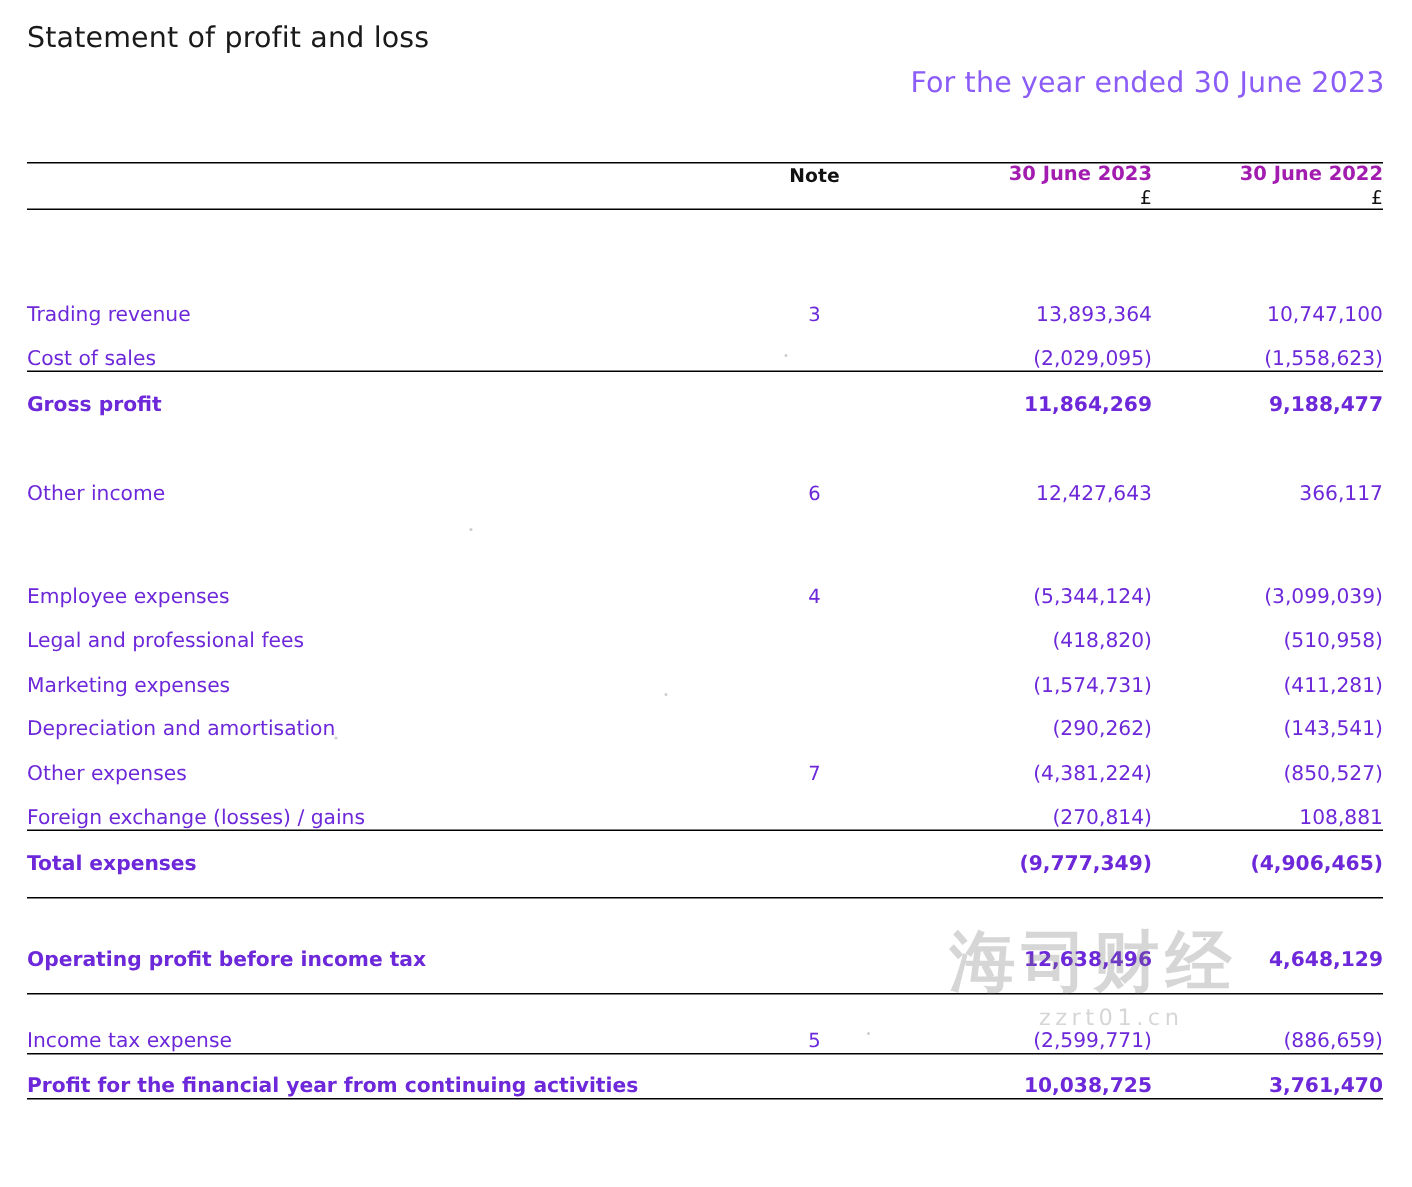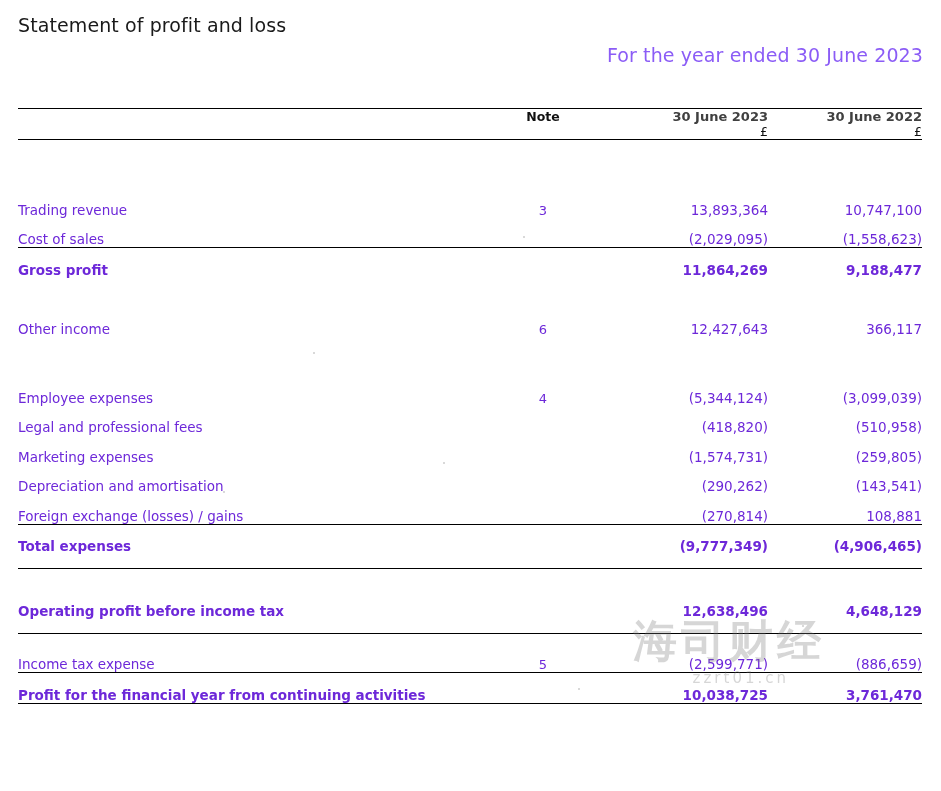--- a/index.html
+++ b/index.html
@@ -57,21 +57,21 @@
     line-height: 0;
     font-size: 0;
   }
   .rule-top { border-top: 1.6px solid #000; }
   .rule-mid { border-top: 1.2px solid #000; }
   .rule-thin { border-top: 1px solid #000; }
 
   .hdr-cell {
     font-size: 13px;
     font-weight: 700;
-    color: #404040;
+    color: #a21caf;
     padding-top: 14px;
     padding-bottom: 2px;
   }
   .hdr-note {
     font-size: 12.5px;
     font-weight: 700;
     padding-top: 14px;
     padding-bottom: 2px;
   }
   .unit-cell {
@@ -225,30 +225,36 @@
       <td class="col-label">Legal and professional fees</td>
       <td class="col-note"></td>
       <td class="col-y1">(418,820)</td>
       <td class="col-y2">(510,958)</td>
     </tr>
 
     <tr class="data-row">
       <td class="col-label">Marketing expenses</td>
       <td class="col-note"></td>
       <td class="col-y1">(1,574,731)</td>
-      <td class="col-y2">(259,805)</td>
+      <td class="col-y2">(411,281)</td>
     </tr>
 
     <tr class="data-row">
       <td class="col-label">Depreciation and amortisation</td>
       <td class="col-note"></td>
       <td class="col-y1">(290,262)</td>
       <td class="col-y2">(143,541)</td>
     </tr>
 
+    <tr class="data-row">
+      <td class="col-label">Other expenses</td>
+      <td class="col-note">7</td>
+      <td class="col-y1">(4,381,224)</td>
+      <td class="col-y2">(850,527)</td>
+    </tr>
 
     <tr class="data-row">
       <td class="col-label">Foreign exchange (losses) / gains</td>
       <td class="col-note"></td>
       <td class="col-y1">(270,814)</td>
       <td class="col-y2">108,881</td>
     </tr>
 
     <tr class="rule-row">
       <td class="col-label rule-thin"></td>

